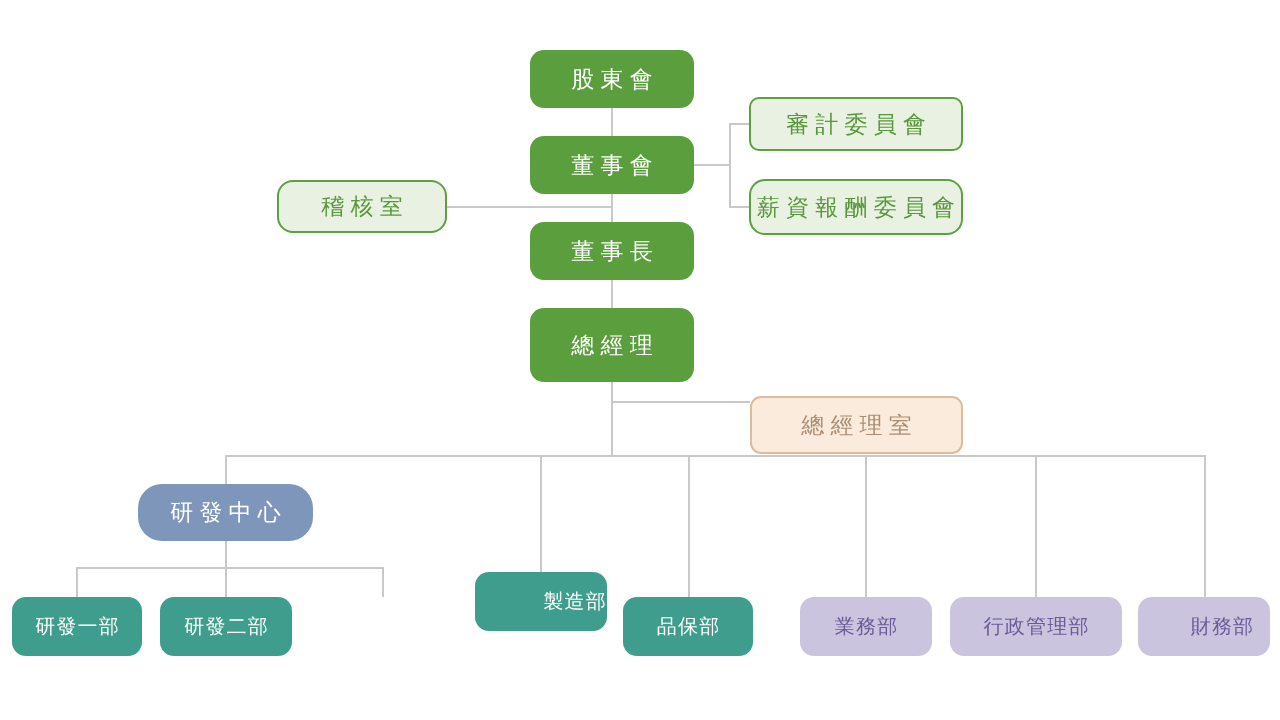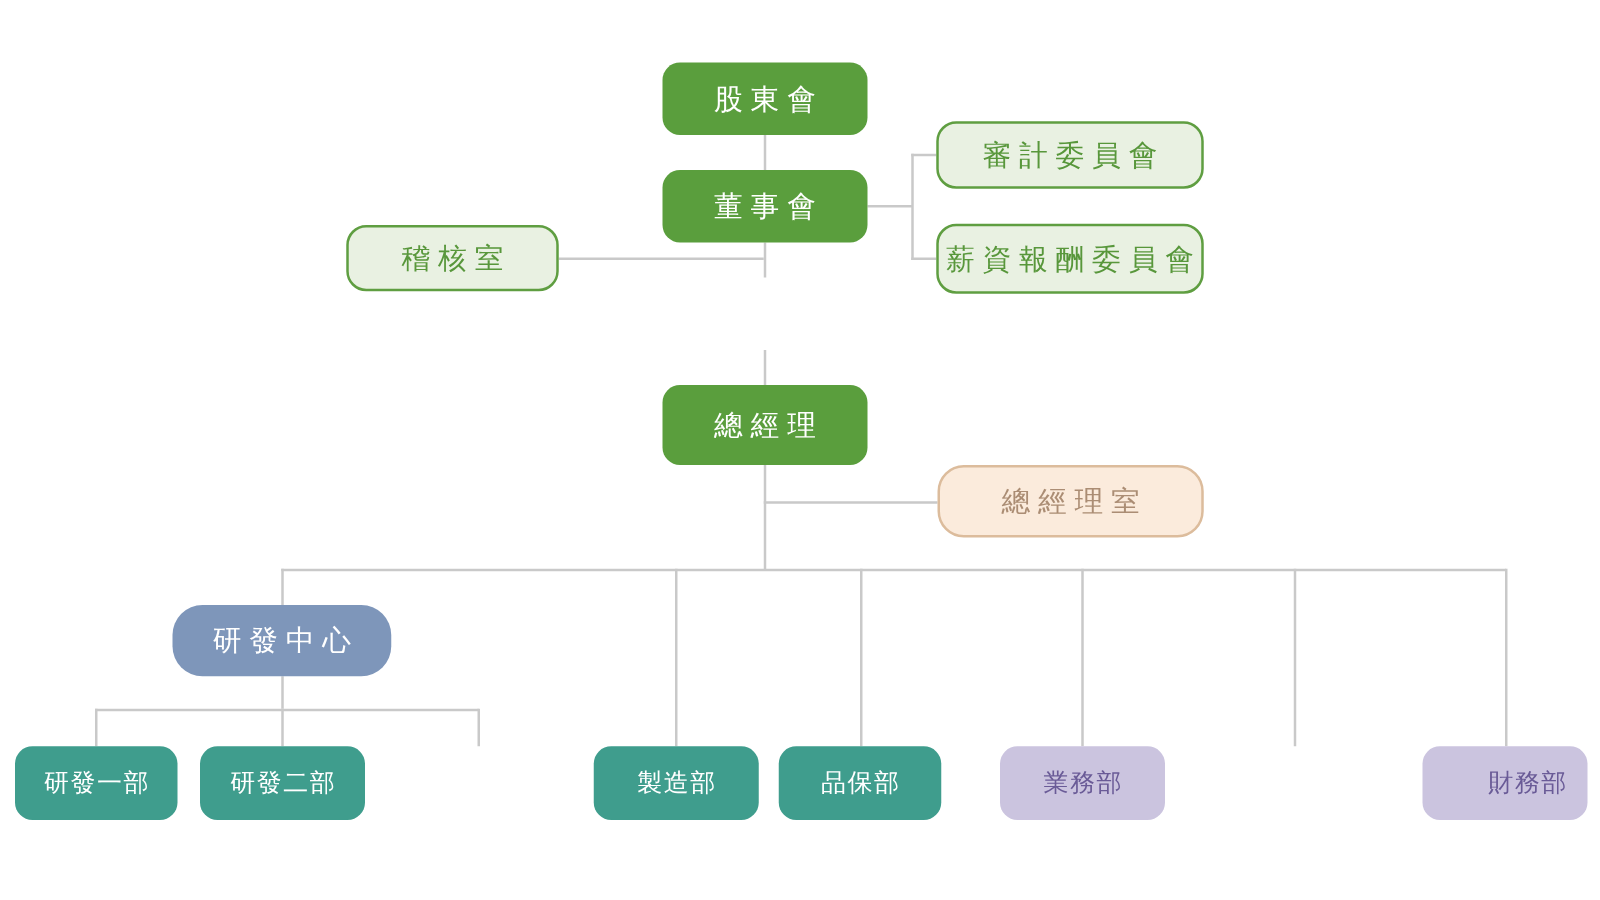--- a/index.html
+++ b/index.html
@@ -36,21 +36,22 @@
   .outline-green {
     background: var(--outline-green-fill);
     border: 2.5px solid var(--outline-green-border);
     color: var(--outline-green-text);
     border-radius: 16px;
   }
   .outline-peach {
     background: var(--peach-fill);
     border: 2px solid var(--peach-border);
     color: var(--peach-text);
-    border-radius: 21px;
+    border-radius: 11px;
+    margin-top: 24px;
   }
 </style>
 </head>
 <body>
 
 <div class="canvas" style="--background: #FFFFFF; --line: #C9C9C9; --solid-green-fill: #5A9E3D; --solid-green-text: #FFFFFF; --outline-green-fill: #E9F1E2; --outline-green-border: #5F9E41; --outline-green-text: #58973B; --peach-fill: #FBEBDC; --peach-border: #DCBC9C; --peach-text: #AB8D74; --blue-fill: #7E96BA; --blue-text: #FFFFFF; --teal-fill: #3F9D8D; --teal-text: #FFFFFF; --purple-fill: #CBC4DF; --purple-text: #6A5B97;">
     <div class="line" style="left: 611px; top: 108px; width: 2px; height: 28px;"></div>
     <div class="line" style="left: 611px; top: 194px; width: 2px; height: 28px;"></div>
     <div class="line" style="left: 611px; top: 280px; width: 2px; height: 28px;"></div>
     <div class="line" style="left: 611px; top: 366px; width: 2px; height: 90px;"></div>
@@ -71,49 +72,55 @@
     <div class="line" style="left: 76px; top: 567px; width: 307px; height: 2px;"></div>
     <div class="line" style="left: 76px; top: 567px; width: 2px; height: 30px;"></div>
     <div class="line" style="left: 225px; top: 567px; width: 2px; height: 30px;"></div>
     <div class="line" style="left: 382px; top: 567px; width: 2px; height: 30px;"></div>
     <div class="node solid-green wide" style="left: 530px; top: 50px; width: 164px; height: 58px;">
       <span>股東會</span>
     </div>
     <div class="node solid-green wide" style="left: 530px; top: 136px; width: 164px; height: 58px;">
       <span>董事會</span>
     </div>
-    <div class="node outline-green wide" style="left: 749px; top: 97px; width: 214px; height: 54px;">
+    <div class="node outline-green wide" style="left: 749px; top: 97px; width: 214px; height: 54px; border-radius: 10px;">
       <span>審計委員會</span>
     </div>
     <div class="node outline-green wide" style="left: 749px; top: 179px; width: 214px; height: 56px; text-align: right;">
       <span>薪資報酬委員會</span>
     </div>
     <div class="node outline-green wide" style="left: 277px; top: 180px; width: 170px; height: 53px;">
       <span>稽核室</span>
     </div>
-    <div class="node solid-green wide" style="left: 530px; top: 308px; width: 164px; height: 64px;">
+    <div class="node solid-green wide" style="left: 530px; top: 222px; width: 164px; height: 58px;">
+      <span>董事長</span>
+    </div>
+    <div class="node solid-green wide" style="left: 530px; top: 308px; width: 164px; height: 74px;">
       <span>總經理</span>
     </div>
     <div class="node outline-peach wide" style="left: 750px; top: 372px; width: 213px; height: 58px;">
       <span>總經理室</span>
     </div>
     <div class="node solid-blue wide" style="left: 138px; top: 484px; width: 175px; height: 57px;">
       <span>研發中心</span>
     </div>
     <div class="node solid-teal tight" style="left: 12px; top: 597px; width: 130px; height: 59px;">
       <span>研發一部</span>
     </div>
     <div class="node solid-teal tight" style="left: 160px; top: 597px; width: 132px; height: 59px;">
       <span>研發二部</span>
     </div>
-    <div class="node solid-teal tight" style="left: 475px; top: 597px; width: 132px; height: 59px;">
+    <div class="node solid-teal tight" style="left: 475px; top: 572px; width: 132px; height: 59px; justify-content: flex-end;">
       <span>製造部</span>
     </div>
     <div class="node solid-teal tight" style="left: 623px; top: 597px; width: 130px; height: 59px;">
       <span>品保部</span>
     </div>
     <div class="node solid-purple tight" style="left: 800px; top: 597px; width: 132px; height: 59px;">
       <span>業務部</span>
     </div>
+    <div class="node solid-purple tight" style="left: 950px; top: 597px; width: 172px; height: 59px;">
+      <span>行政管理部</span>
+    </div>
     <div class="node solid-purple tight" style="left: 1138px; top: 597px; width: 132px; height: 59px; padding-left: 37px;">
       <span>財務部</span>
     </div>
   </div>
 
 </body></html>

